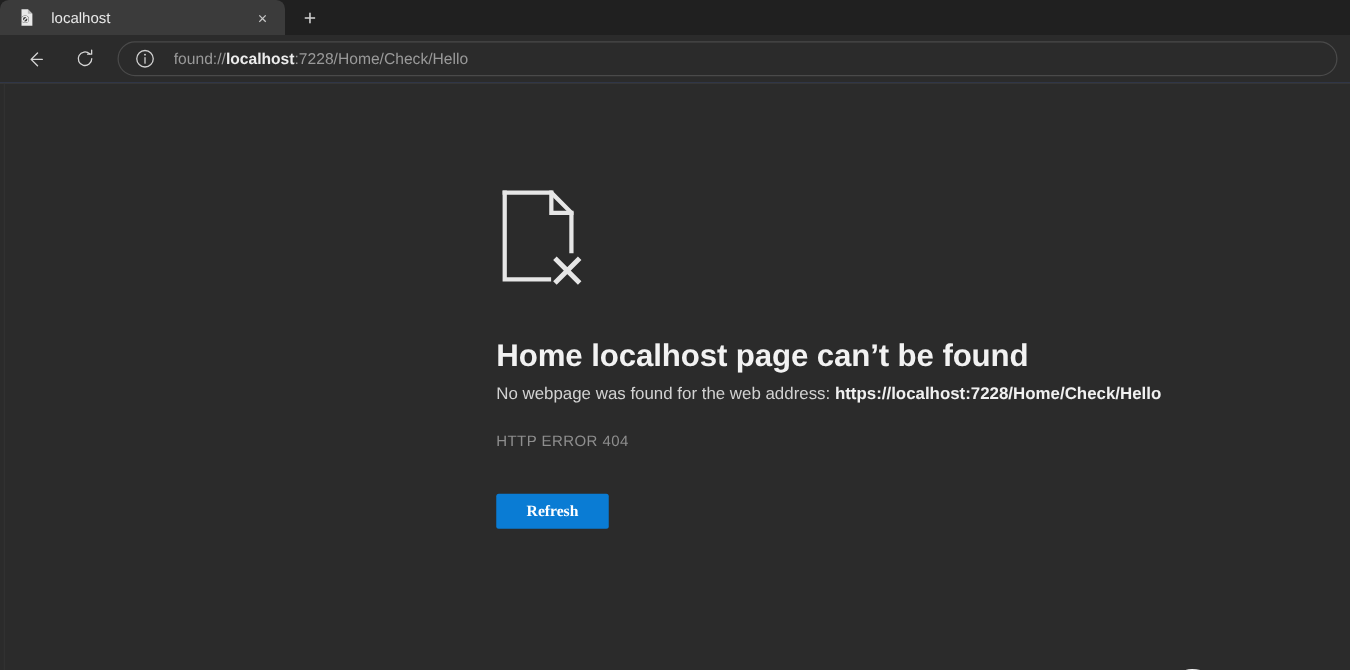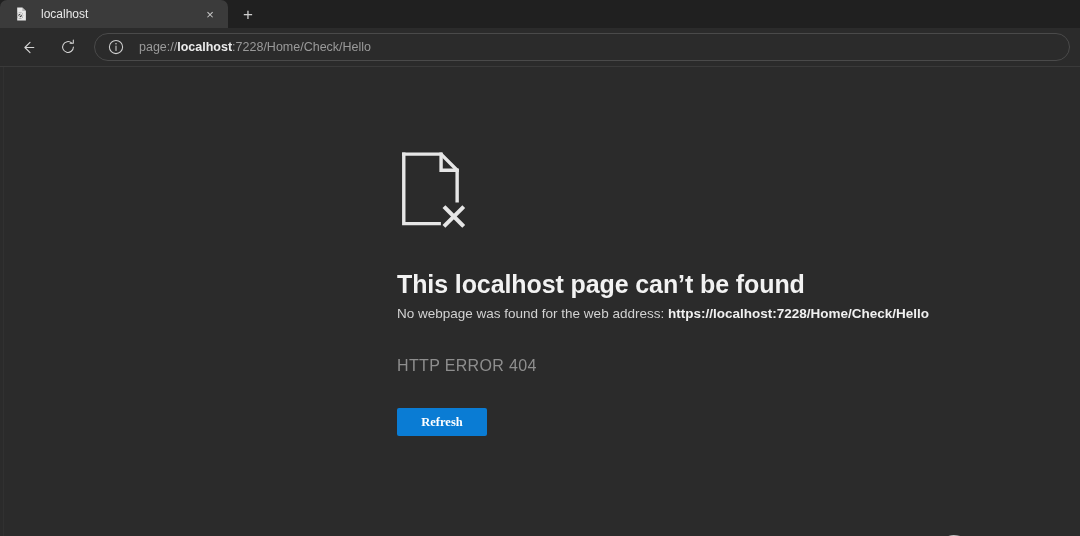--- a/index.html
+++ b/index.html
@@ -191,22 +191,22 @@
     font-size: 13.5px;
     color: #d2d2d2;
     line-height: 20px;
   }
   .subtext .addr {
     font-weight: bold;
     color: #f0f0f0;
   }
 
   .errcode {
-    margin-top: 35px;
-    font-size: 16px;
+    margin-top: 21px;
+    font-size: 12px;
     color: #8e8e8e;
     letter-spacing: 0.35px;
     line-height: 14px;
   }
 
   .refresh-btn {
     margin-top: 35px;
     display: inline-block;
     background: #0a7cd4;
     color: #ffffff;
@@ -276,37 +276,37 @@
   </div>
 
   <div class="omnibox">
     <span class="info-icon">
       <svg viewBox="0 0 18 18" width="18" height="18" aria-hidden="true">
         <circle cx="9" cy="9" r="6.6" fill="none" stroke="currentColor" stroke-width="1.05"></circle>
         <circle cx="9" cy="5.7" r="0.78" fill="currentColor"></circle>
         <path d="M9 8.1v4.4" stroke="currentColor" stroke-width="1.05" stroke-linecap="round"></path>
       </svg>
     </span>
-    <span class="url"><span>page://</span><span class="host">localhost</span><span>:7228/Home/Check/Hello</span></span>
+    <span class="url"><span>found://</span><span class="host">localhost</span><span>:7228/Home/Check/Hello</span></span>
   </div>
 
   <div class="content">
 
     <div class="error-block">
 
       <span class="doc-icon">
         <svg viewBox="0 0 72 84" width="68" height="80" aria-hidden="true">
           <path d="M4 3h39.5L60.5 20v32.5" fill="none" stroke="currentColor" stroke-width="3.6" stroke-linecap="square" stroke-linejoin="miter"></path>
           <path d="M4 3v73.5h37.5" fill="none" stroke="currentColor" stroke-width="3.6" stroke-linecap="square" stroke-linejoin="miter"></path>
           <path d="M43.5 3v17h17" fill="none" stroke="currentColor" stroke-width="3.6" stroke-linecap="square" stroke-linejoin="miter"></path>
           <path d="M48 60l18 18M66 60l-18 18" fill="none" stroke="currentColor" stroke-width="4.2" stroke-linecap="square"></path>
         </svg>
       </span>
 
-      <div class="headline">This localhost page can’t be found</div>
+      <div class="headline">Home localhost page can’t be found</div>
 
       <div class="subtext"><span>No webpage was found for the web address: </span><span class="addr">https://localhost:7228/Home/Check/Hello</span></div>
 
       <div class="errcode">HTTP ERROR 404</div>
 
       <button class="refresh-btn">Refresh</button>
     </div>
 
     <div class="watermark">
       <span class="wechat-icon">

